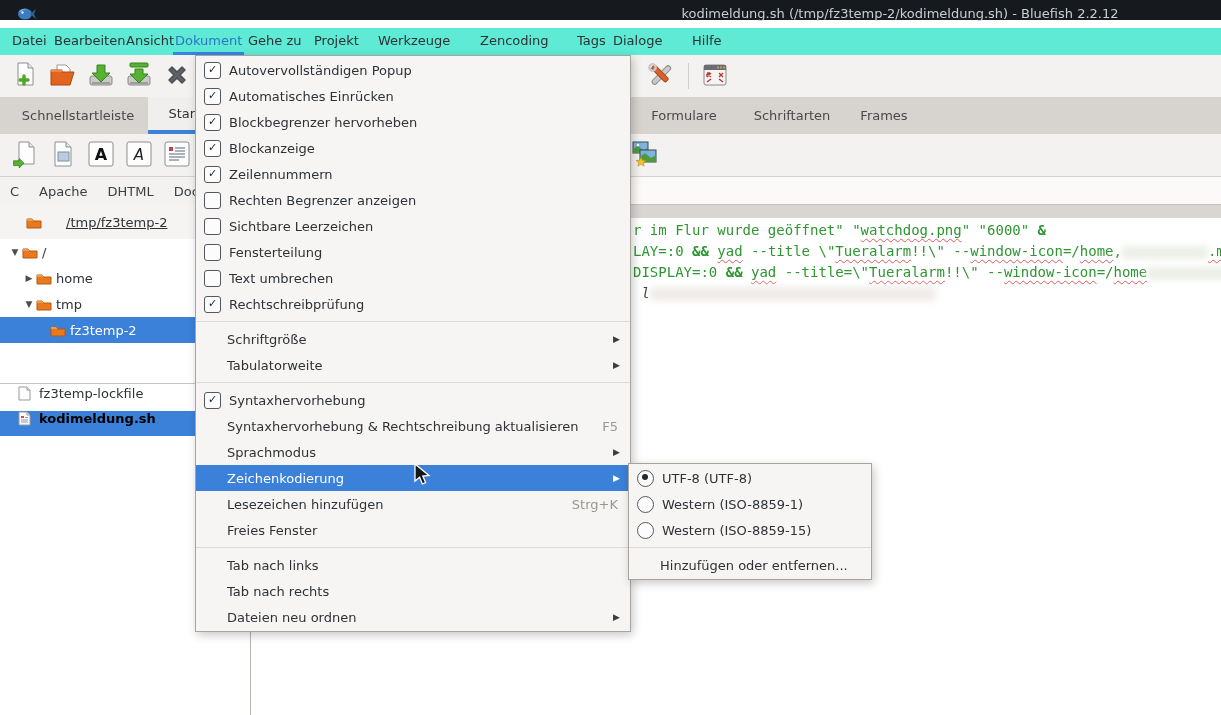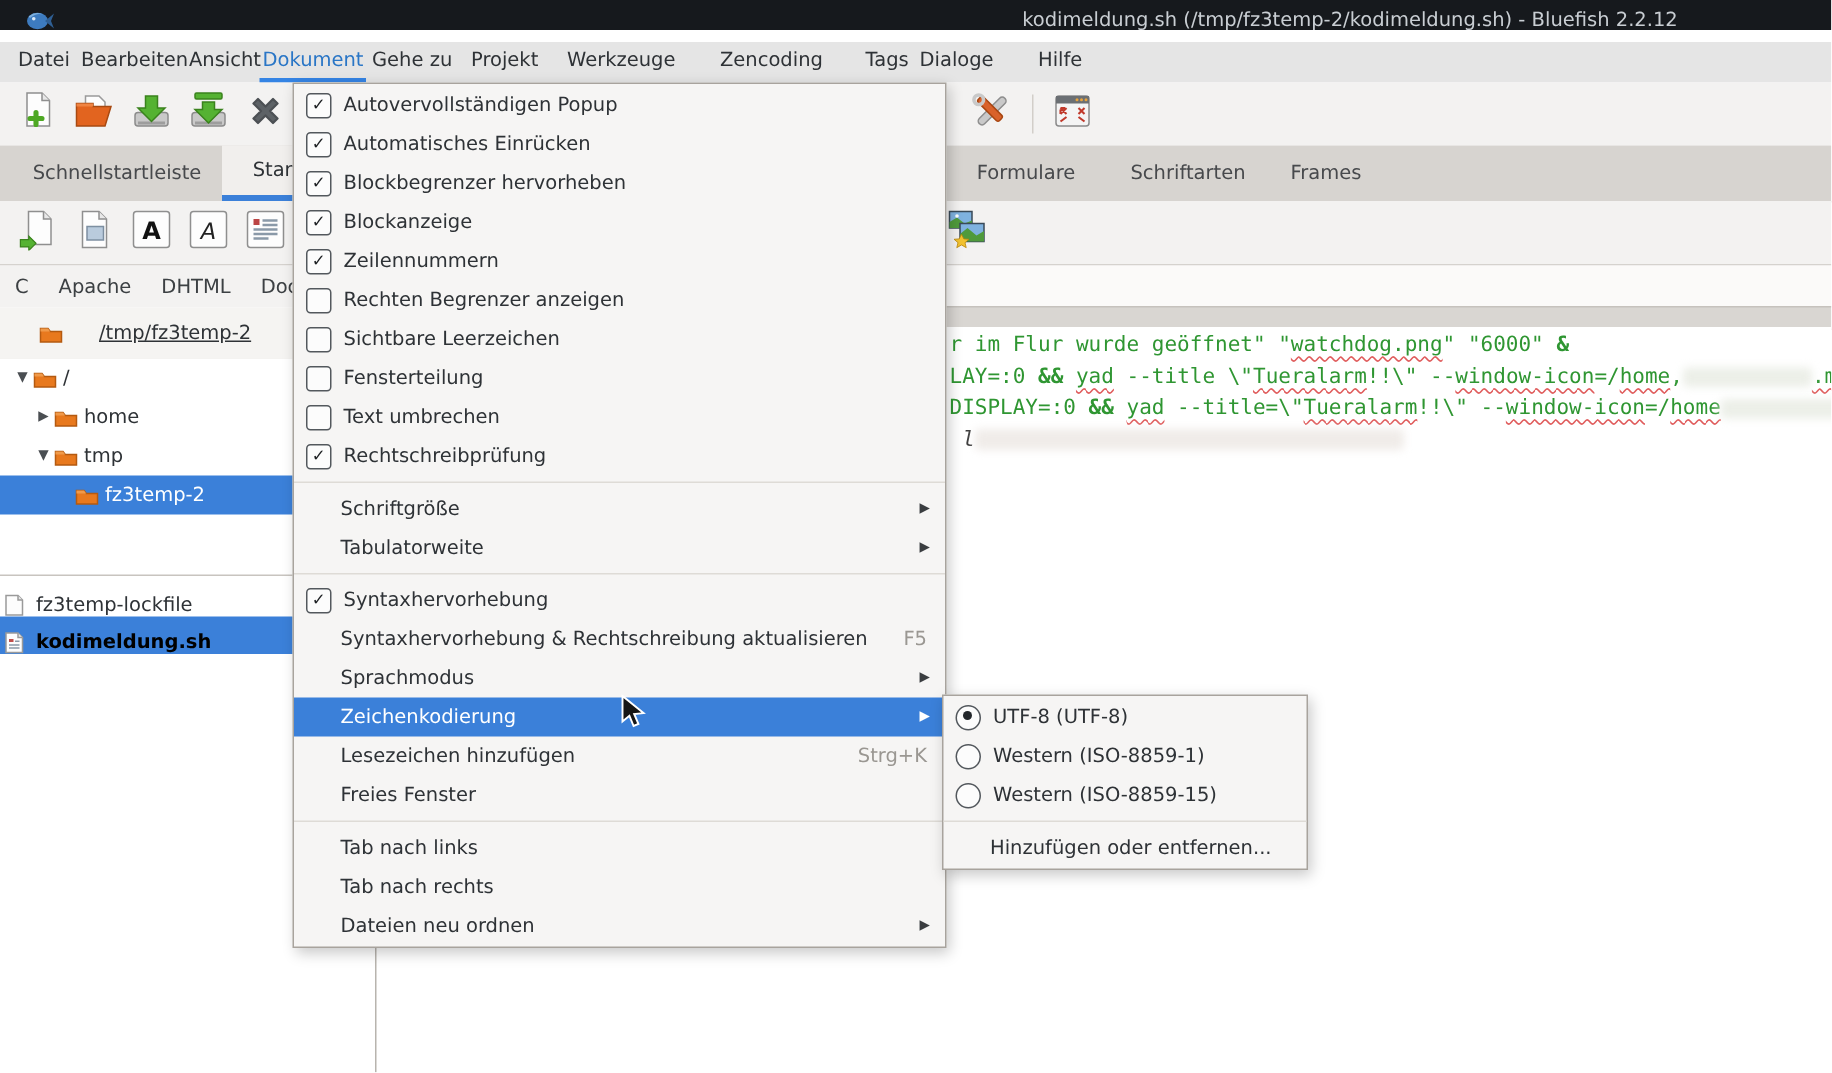--- a/index.html
+++ b/index.html
@@ -6,21 +6,21 @@
   #app{position:relative;width:1221px;height:715px;overflow:hidden;
        font-family:"DejaVu Sans","Liberation Sans",sans-serif;font-size:13px;color:#2e3236;background:#fff;}
 
   
   .titlebar{position:absolute;left:0;top:0;width:1221px;height:20px;background:#16191d;}
   .titlebar .appicon{position:absolute;left:16px;top:4px;}
   .titlebar .title{position:absolute;left:560px;top:6px;width:680px;text-align:center;
                    color:#c9ced3;font-size:13px;}
 
   
-  .menubar{position:absolute;left:0;top:28px;width:1221px;height:27px;background:#e5e5e5;}
+  .menubar{position:absolute;left:0;top:28px;width:1221px;height:27px;background:#5eead4;}
   .mb-item{position:absolute;top:0;height:24px;line-height:25px;padding:0 2px;color:#2e3236;}
   .mb-item.active{color:#2a76c6;border-bottom:3px solid #3584e4;}
   .mb-item:nth-of-type(1){left:10px}.mb-item:nth-of-type(2){left:52px}
   .mb-item:nth-of-type(3){left:124px}.mb-item:nth-of-type(4){left:173px}
   .mb-item:nth-of-type(5){left:246px}.mb-item:nth-of-type(6){left:312px}
   .mb-item:nth-of-type(7){left:376px}.mb-item:nth-of-type(8){left:478px}
   .mb-item:nth-of-type(9){left:575px}.mb-item:nth-of-type(10){left:611px}
   .mb-item:nth-of-type(11){left:690px}
 
   
@@ -41,21 +41,21 @@
             border-bottom:1px solid #dcd8d4;display:flex;align-items:center;padding-left:6px;}
   .dircombo span{margin-left:20px;text-decoration:underline;}
   .treepane{position:absolute;left:0;top:239px;width:250px;height:144px;background:#fff;}
   .trow{height:26px;display:flex;align-items:center;}
   .trow.sel{background:#3b80d9;color:#fff;}
   .texp{width:14px;font-size:9px;color:#4a4e52;text-align:center;flex:none;}
   .trow.sel .texp{color:#fff;}
   .ticon{flex:none;margin-right:4px;display:flex;}
   .hsplit{position:absolute;left:0;top:383px;width:250px;height:1px;background:#c8c4bf;}
   .filepane{position:absolute;left:0;top:386px;width:250px;height:329px;background:#fff;}
-  .frow{height:25px;display:flex;align-items:flex-end;padding-left:3px;}
+  .frow{height:25px;display:flex;align-items:flex-start;padding-left:18px;}
   .frow.sel{background:#3b80d9;color:#000000;font-weight:bold;}
   .frow .ticon{margin-right:8px;}
   .vsplit{position:absolute;left:250px;top:204px;height:511px;width:1px;background:#b8b4ae;z-index:4;}
 
   
   .edstrip{position:absolute;left:251px;top:177px;width:970px;height:27px;background:#fbfaf9;}
   .edtabband{position:absolute;left:251px;top:204px;width:970px;height:14px;background:#d9d6d2;
              border-top:1px solid #c6c2bd;border-bottom:1px solid #cfccc8;}
   .editor{position:absolute;left:251px;top:218px;width:970px;height:410px;background:#fff;overflow:hidden;}
   .code{position:absolute;left:382px;top:2px;font-family:"DejaVu Sans Mono","Liberation Mono",monospace;

